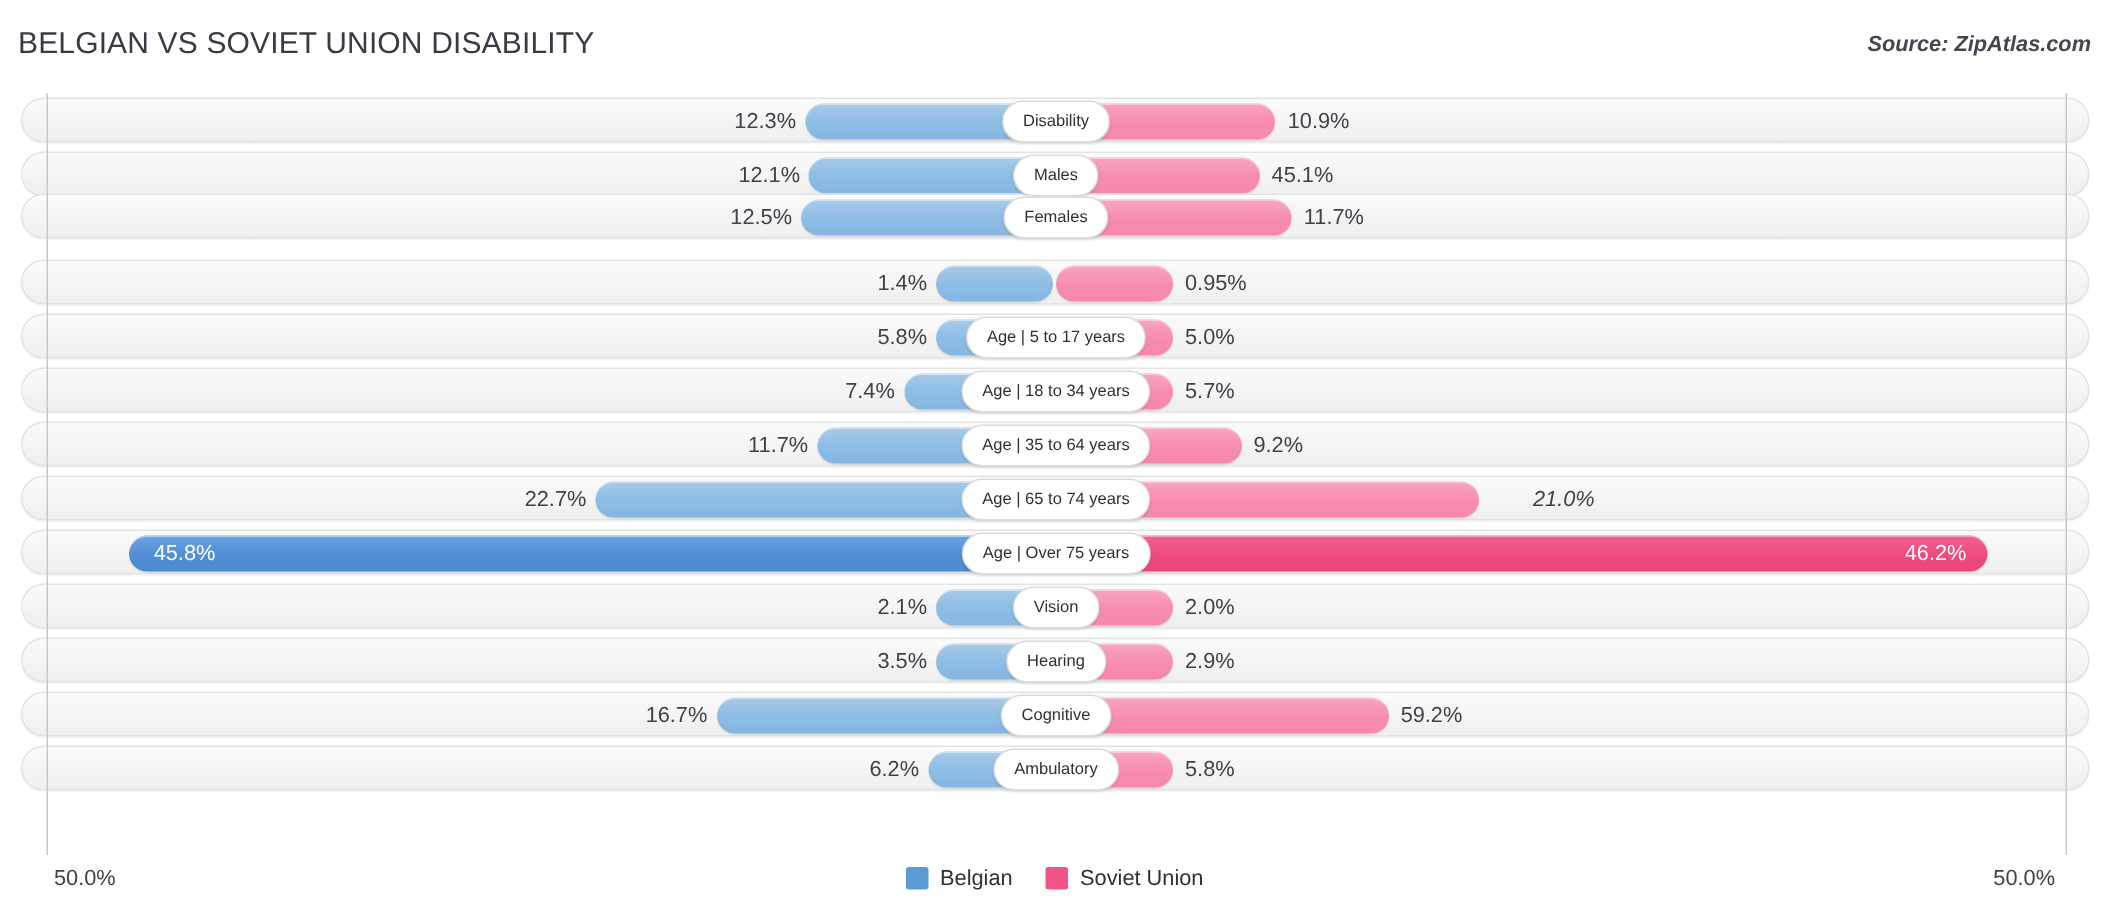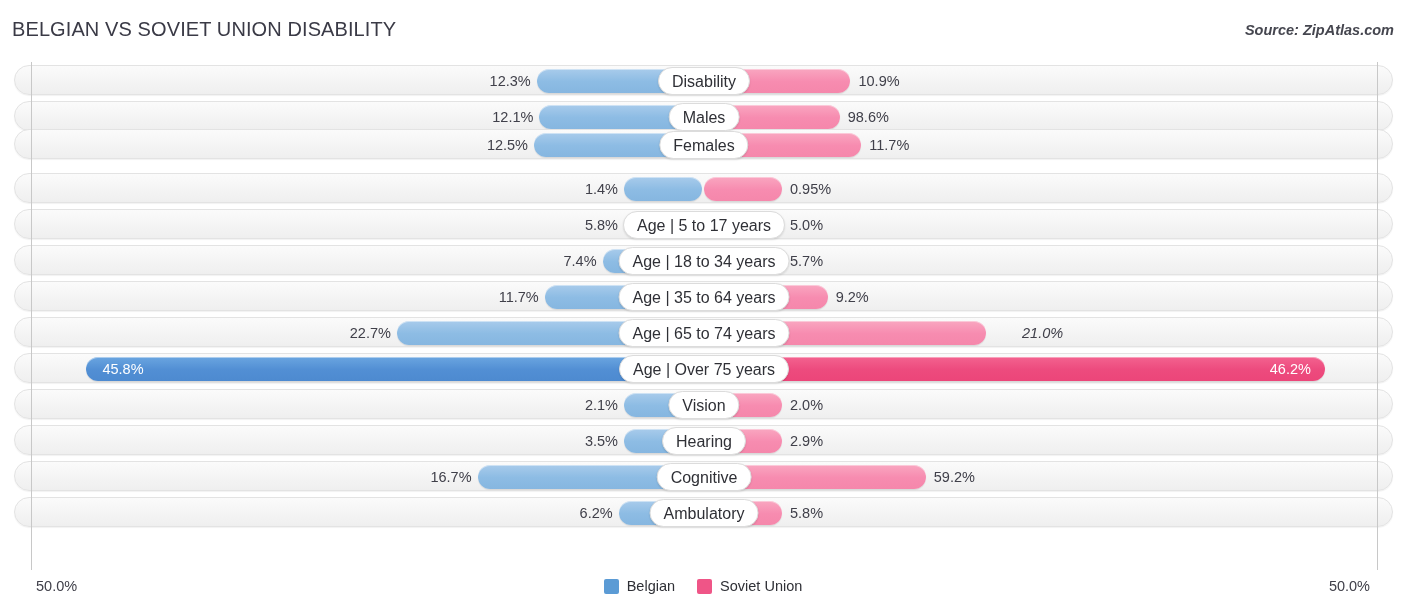--- a/index.html
+++ b/index.html
@@ -110,21 +110,21 @@
 
   .center-label {
     position: absolute;
     top: 1px;
     height: 28px;
     line-height: 27px;
     padding: 0 13px;
     background: #ffffff;
     border: 1px solid #dcdcdc;
     border-radius: 15px;
-    font-size: 16px;
+    font-size: 11px;
     color: #2f3036;
     white-space: nowrap;
     transform: translateX(-50%);
     box-shadow: 0 1px 2px rgba(0,0,0,0.11);
     z-index: 10;
   }
 
   
   .footer {
     position: absolute;
@@ -143,21 +143,20 @@
   .legend {
     position: absolute;
     left: 0; right: 0; top: 6px;
     display: flex;
     justify-content: center;
     align-items: center;
     gap: 22px;
   }
   .legend-item {
     display: flex;
-    align-items: center;
     gap: 8px;
     font-size: 14.5px;
     color: #2f3036;
     white-space: nowrap;
   }
   .swatch {
     width: 15px; height: 15px;
     border-radius: 2px;
     display: inline-block;
   }
@@ -179,21 +178,21 @@
         <div class="bar left" style="right: 690px; width: 165.312px;"></div>
         <div class="bar right" style="left: 689px; width: 146.496px;"></div>
         <div class="val left" style="left: 0px; width: 515.688px;">12.3%</div>
         <div class="val right" style="left: 843.496px;">10.9%</div>
         <div class="center-label" style="left: 689px;">Disability</div>
       </div>
       <div class="row" style="top: 39px;">
         <div class="bar left" style="right: 690px; width: 162.624px;"></div>
         <div class="bar right" style="left: 689px; width: 135.744px;"></div>
         <div class="val left" style="left: 0px; width: 518.376px;">12.1%</div>
-        <div class="val right" style="left: 832.744px;">98.6%</div>
+        <div class="val right" style="left: 832.744px;">45.1%</div>
         <div class="center-label" style="left: 689px;">Males</div>
       </div>
       <div class="row" style="top: 67px;">
         <div class="bar left" style="right: 690px; width: 168px;"></div>
         <div class="bar right" style="left: 689px; width: 157.248px;"></div>
         <div class="val left" style="left: 0px; width: 513px;">12.5%</div>
         <div class="val right" style="left: 854.248px;">11.7%</div>
         <div class="center-label" style="left: 689px;">Females</div>
       </div>
       <div class="row" style="top: 111px;">

